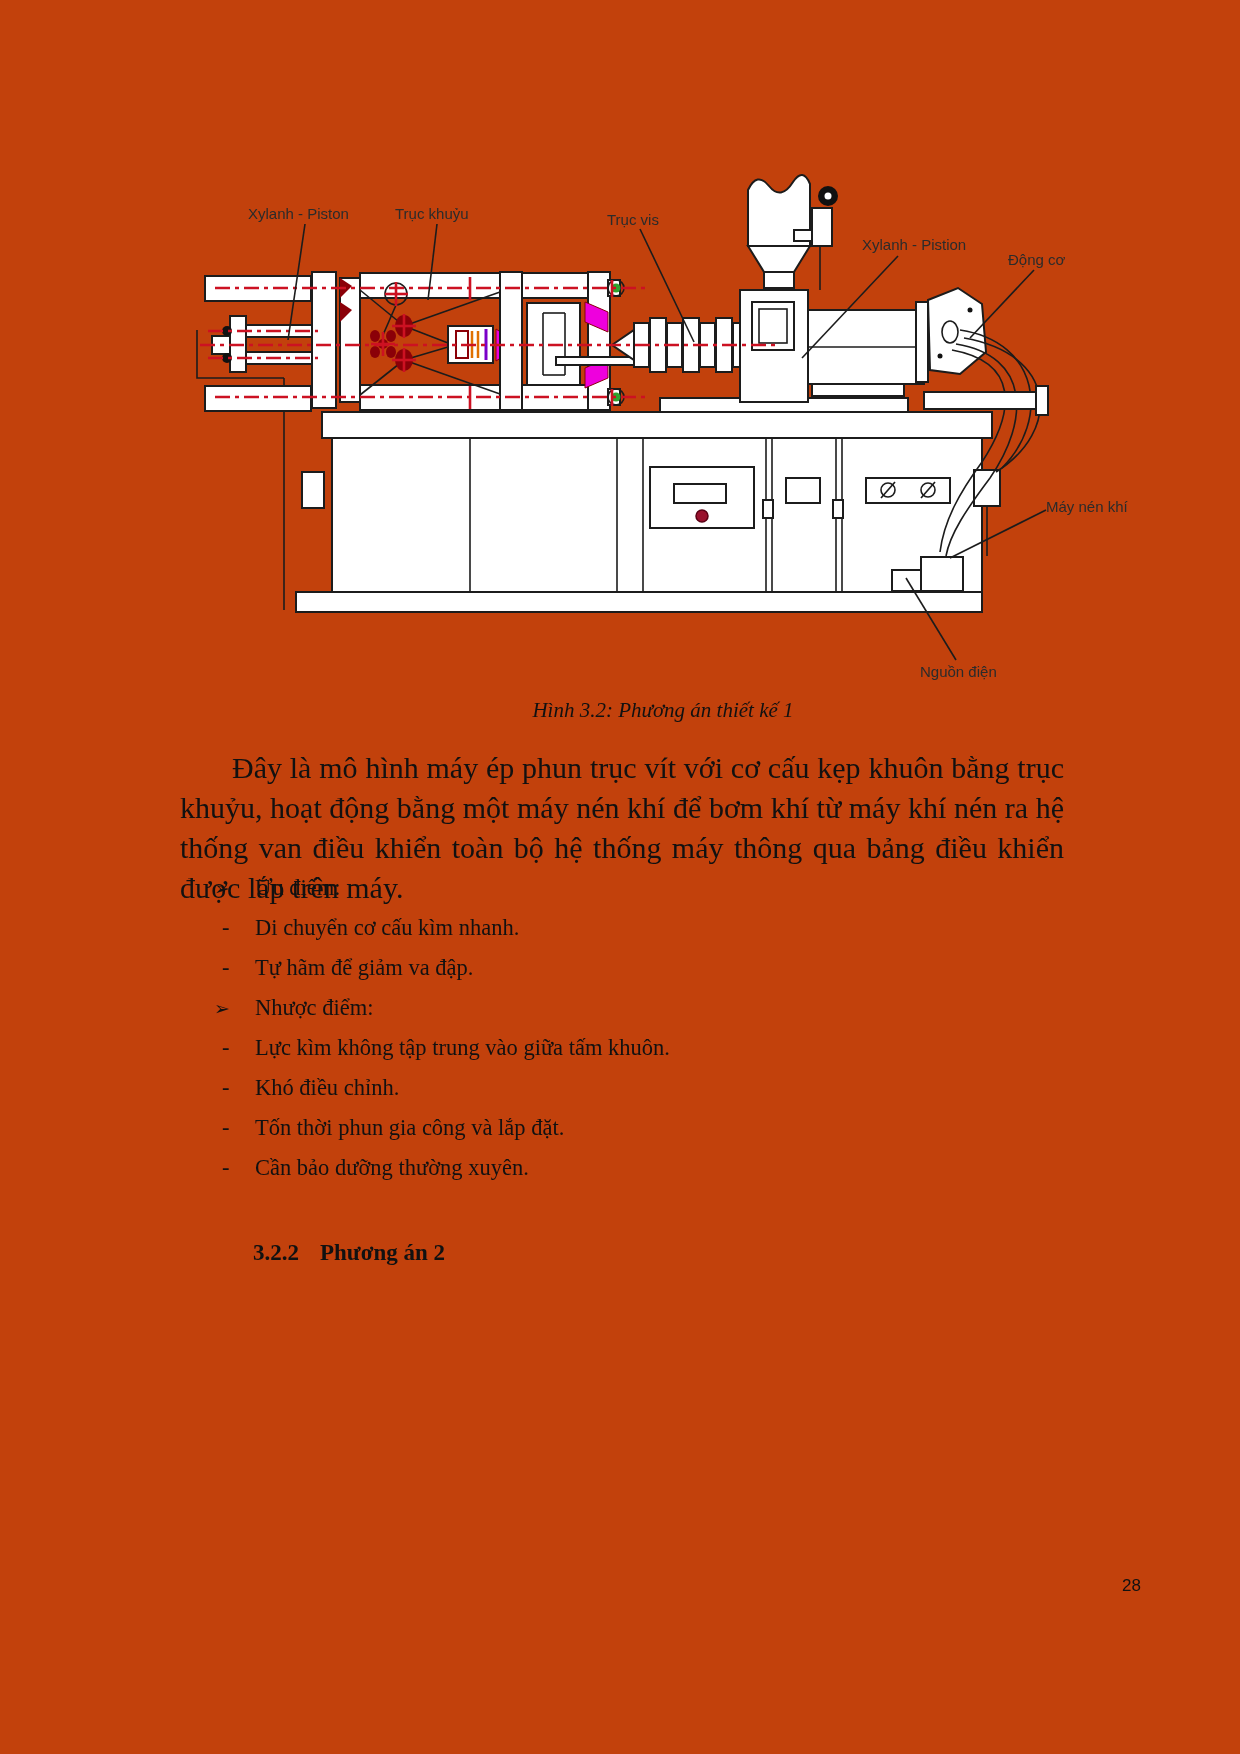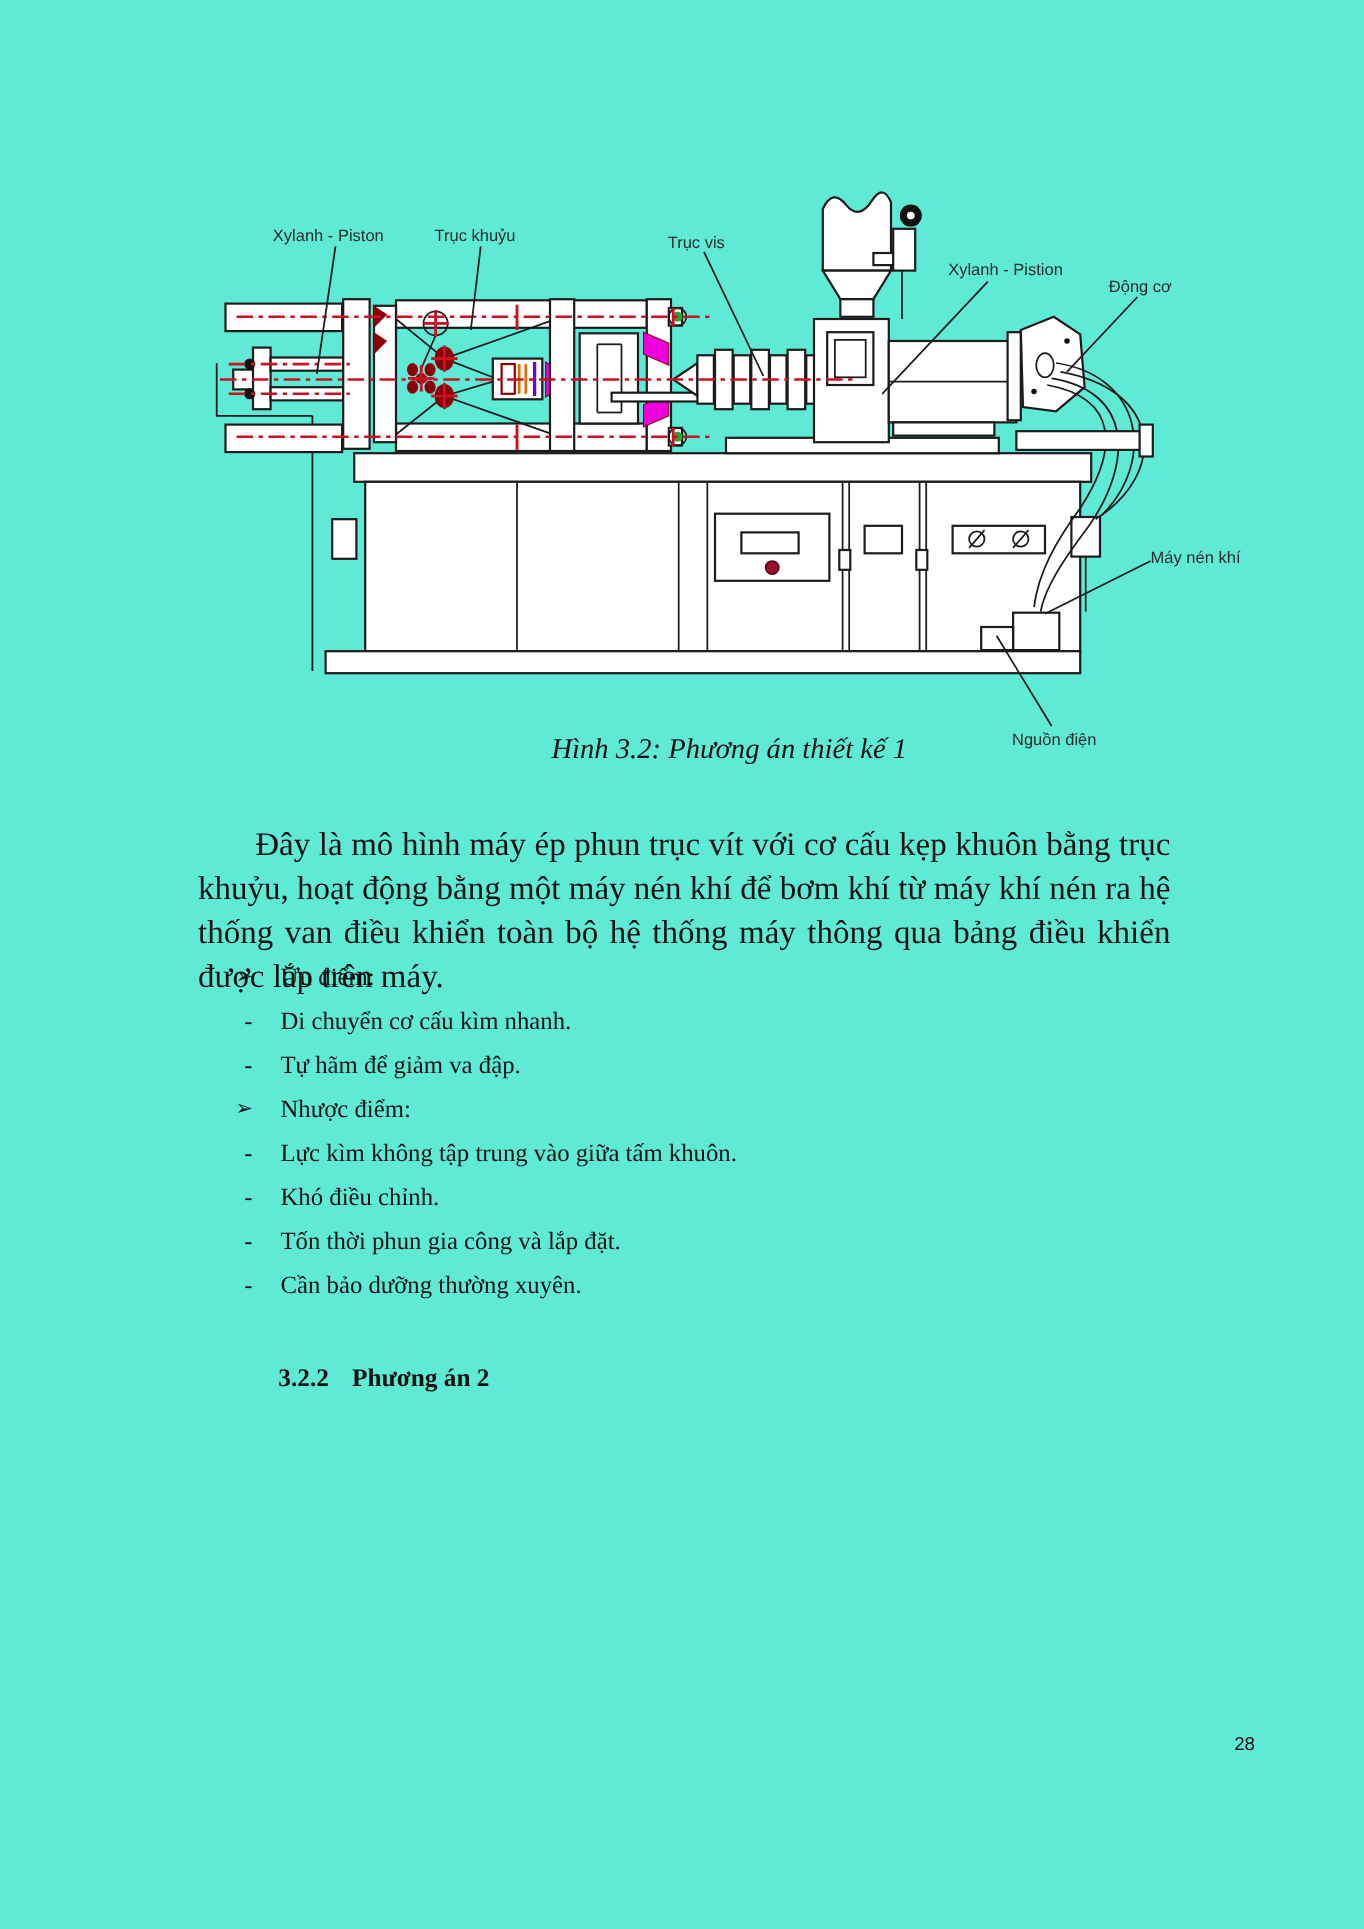--- a/index.html
+++ b/index.html
@@ -1,33 +1,33 @@
 <!DOCTYPE html>
 <html><head>
 <meta charset="utf-8">
 <style>
   html,body{margin:0;padding:0;background:#888;}
   .page{
-    position:relative;width:1240px;height:1754px;background:#5eead4;
+    position:relative;width:1240px;height:1754px;background:#c2410c;
     margin:0 auto;overflow:hidden;
     font-family:"Liberation Serif","DejaVu Serif",serif;color:#111;
   }
   svg text{font-family:"Liberation Sans","DejaVu Sans",sans-serif;font-size:15px;fill:#2b2b2b;}
   .blk{stroke:#1c1c1c;stroke-width:2;fill:#ffffff;}
   .blkthin{stroke:#1c1c1c;stroke-width:1.6;fill:none;}
   .leader{stroke:#1c1c1c;stroke-width:1.6;fill:none;}
   .red{stroke:#cc1122;stroke-width:2.4;fill:none;stroke-dasharray:15 5 4 5;}
   .redtick{stroke:#cc1122;stroke-width:2.6;fill:none;}
   .joint{fill:#8b0008;stroke:none;}
   .mag{fill:#ee00dd;stroke:#8b0008;stroke-width:1;}
   .orange{stroke:#e07000;stroke-width:2.5;fill:none;}
   .purple{stroke:#7a00c8;stroke-width:3;fill:none;}
   .caption{
-    position:absolute;left:180px;top:666px;width:882px;padding-left:42px;
-    text-align:center;font-style:italic;font-size:26px;
+    position:absolute;left:180px;top:698px;width:882px;padding-left:42px;
+    text-align:center;font-style:italic;font-size:21px;
   }
   .para{
     position:absolute;left:180px;top:748px;width:884px;
     font-size:30px;line-height:40px;text-align:justify;text-indent:52px;font-family:Liberation Serif, serif;
   }
   .list{position:absolute;left:180px;top:868px;width:884px;font-size:22.5px;}
   .li{display:flex;height:40px;align-items:center;}
   .li .bullet{width:75px;flex:none;padding-left:42px;box-sizing:border-box;}
   .li.arrow .bullet{padding-left:34px;font-size:19px;}
   .heading{

